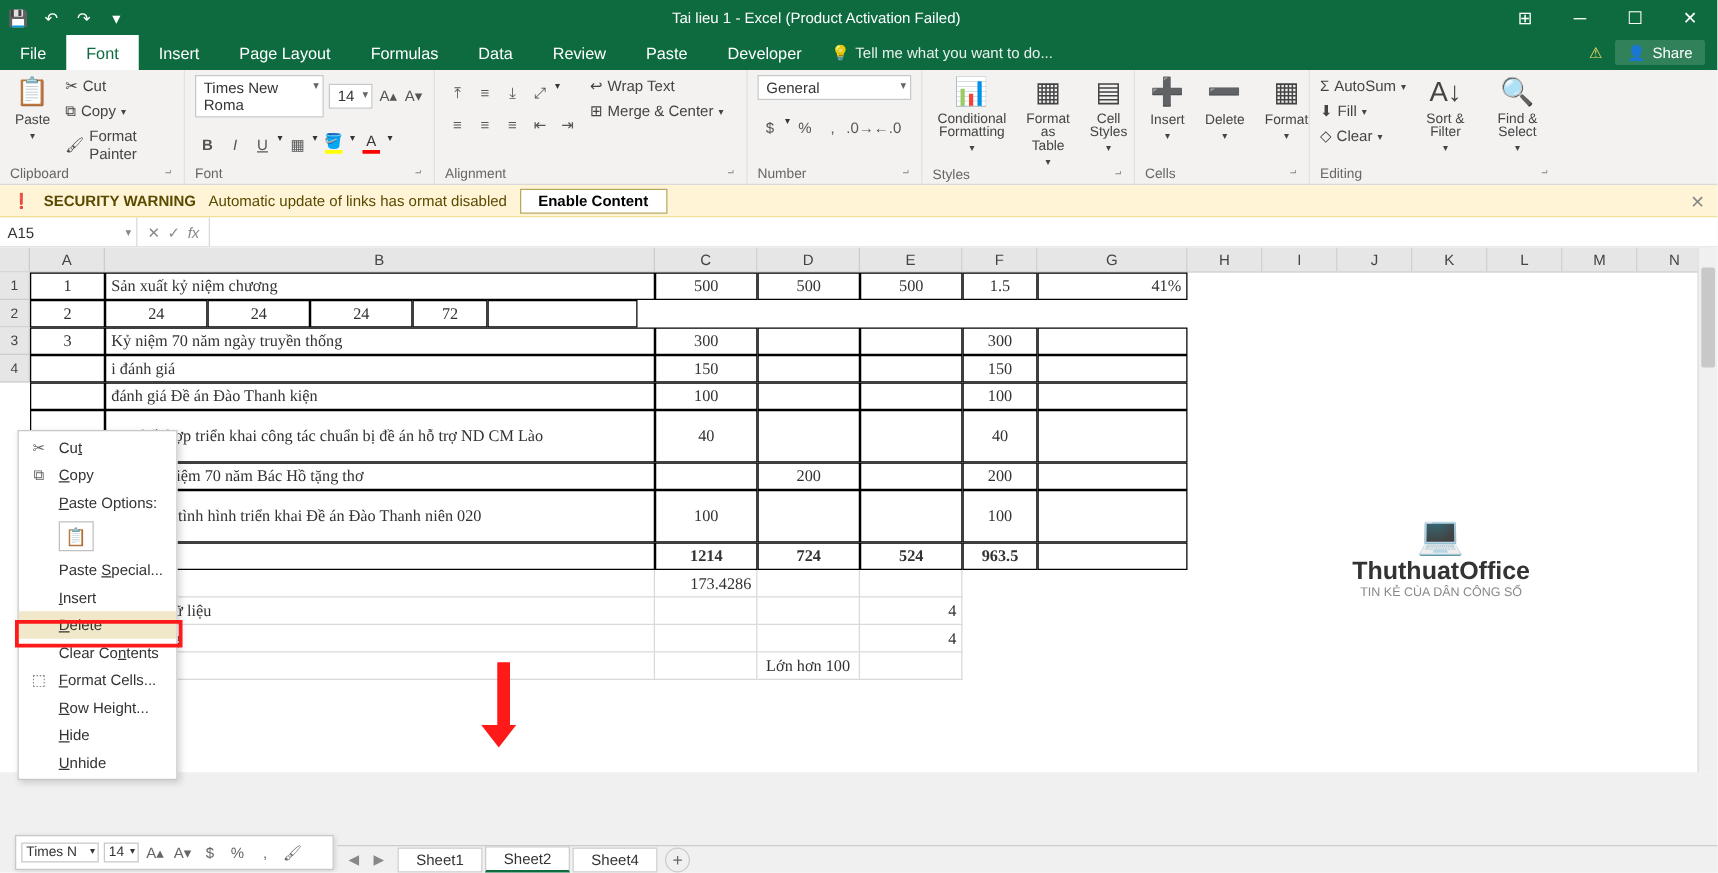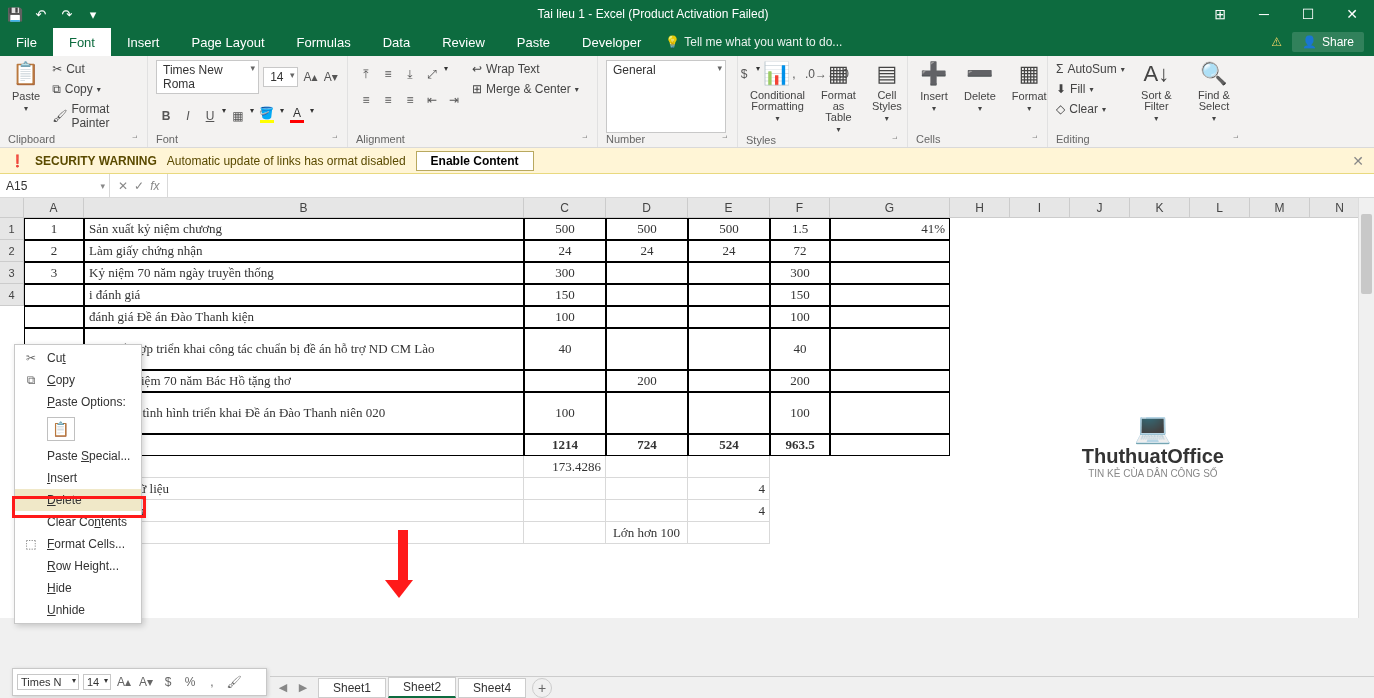--- a/index.html
+++ b/index.html
@@ -249,21 +249,21 @@
             <span>⊞</span>
             <span>Merge &amp; Center</span>
             <span style="font-size:8px">▾</span>
           </div>
       </div>
     </div>
     <div class="group-label">Alignment</div>
   </div>
 
   <div class="ribbon-group" style="width:140px">
-    <div class="group-body" style="flex-direction:row;align-items:stretch">
+    <div class="group-body" style="flex-direction:column;align-items:stretch">
       <div class="font-box" style="min-width:120px">General</div>
       <div class="btnset">
         <div class="mini-btn">$</div>
           <span style="font-size:8px">▾</span>
         <div class="mini-btn">%</div>
         <div class="mini-btn">,</div>
         <div class="mini-btn">.0→</div>
         <div class="mini-btn">←.0</div>
       </div>
     </div>
@@ -394,21 +394,20 @@
     <div class="cell b c-A center">1</div>
     <div class="cell b c-B">Sản xuất kỷ niệm chương</div>
     <div class="cell b c-C center">500</div>
     <div class="cell b c-D center">500</div>
     <div class="cell b c-E center">500</div>
     <div class="cell b c-F center">1.5</div>
     <div class="cell b c-G right">41%</div>
   </div>
         <div class="row">
     <div class="cell b c-A center">2</div>
-    <div class="cell b c-B">Làm giấy chứng nhận</div>
     <div class="cell b c-C center">24</div>
     <div class="cell b c-D center">24</div>
     <div class="cell b c-E center">24</div>
     <div class="cell b c-F center">72</div>
     <div class="cell b c-G right"></div>
   </div>
         <div class="row">
     <div class="cell b c-A center">3</div>
     <div class="cell b c-B">Kỷ niệm 70 năm ngày truyền thống</div>
     <div class="cell b c-C center">300</div>

